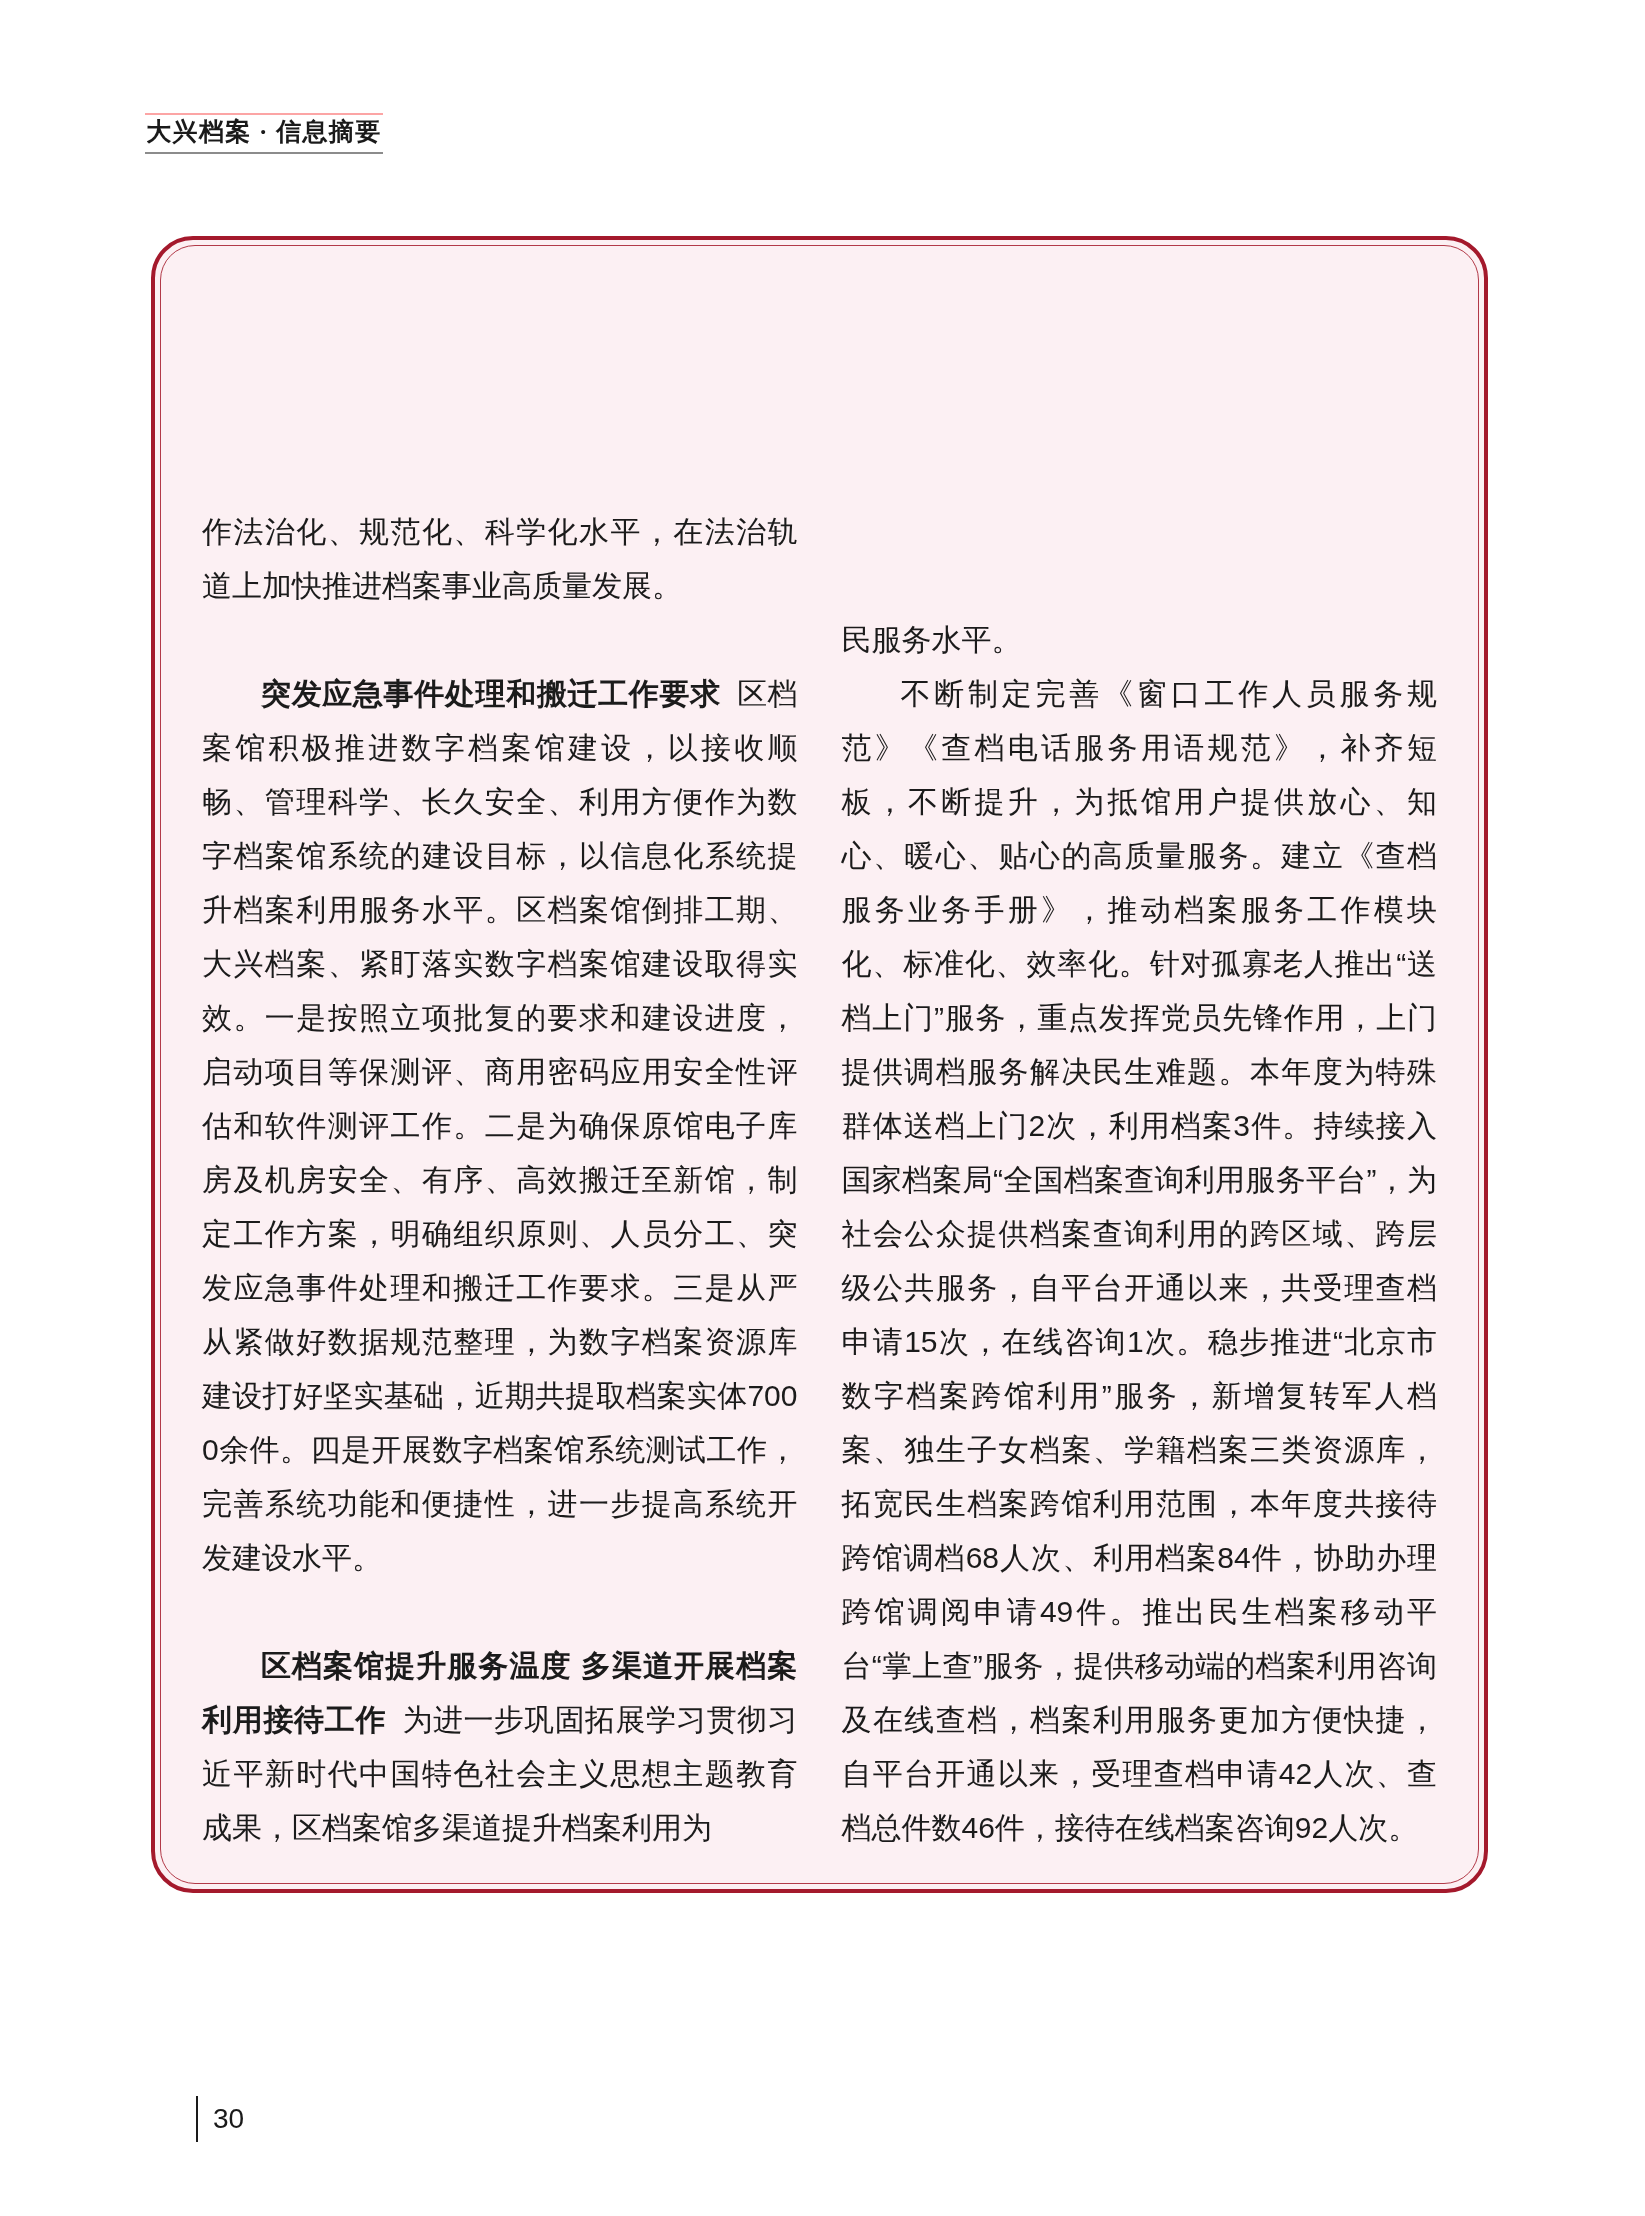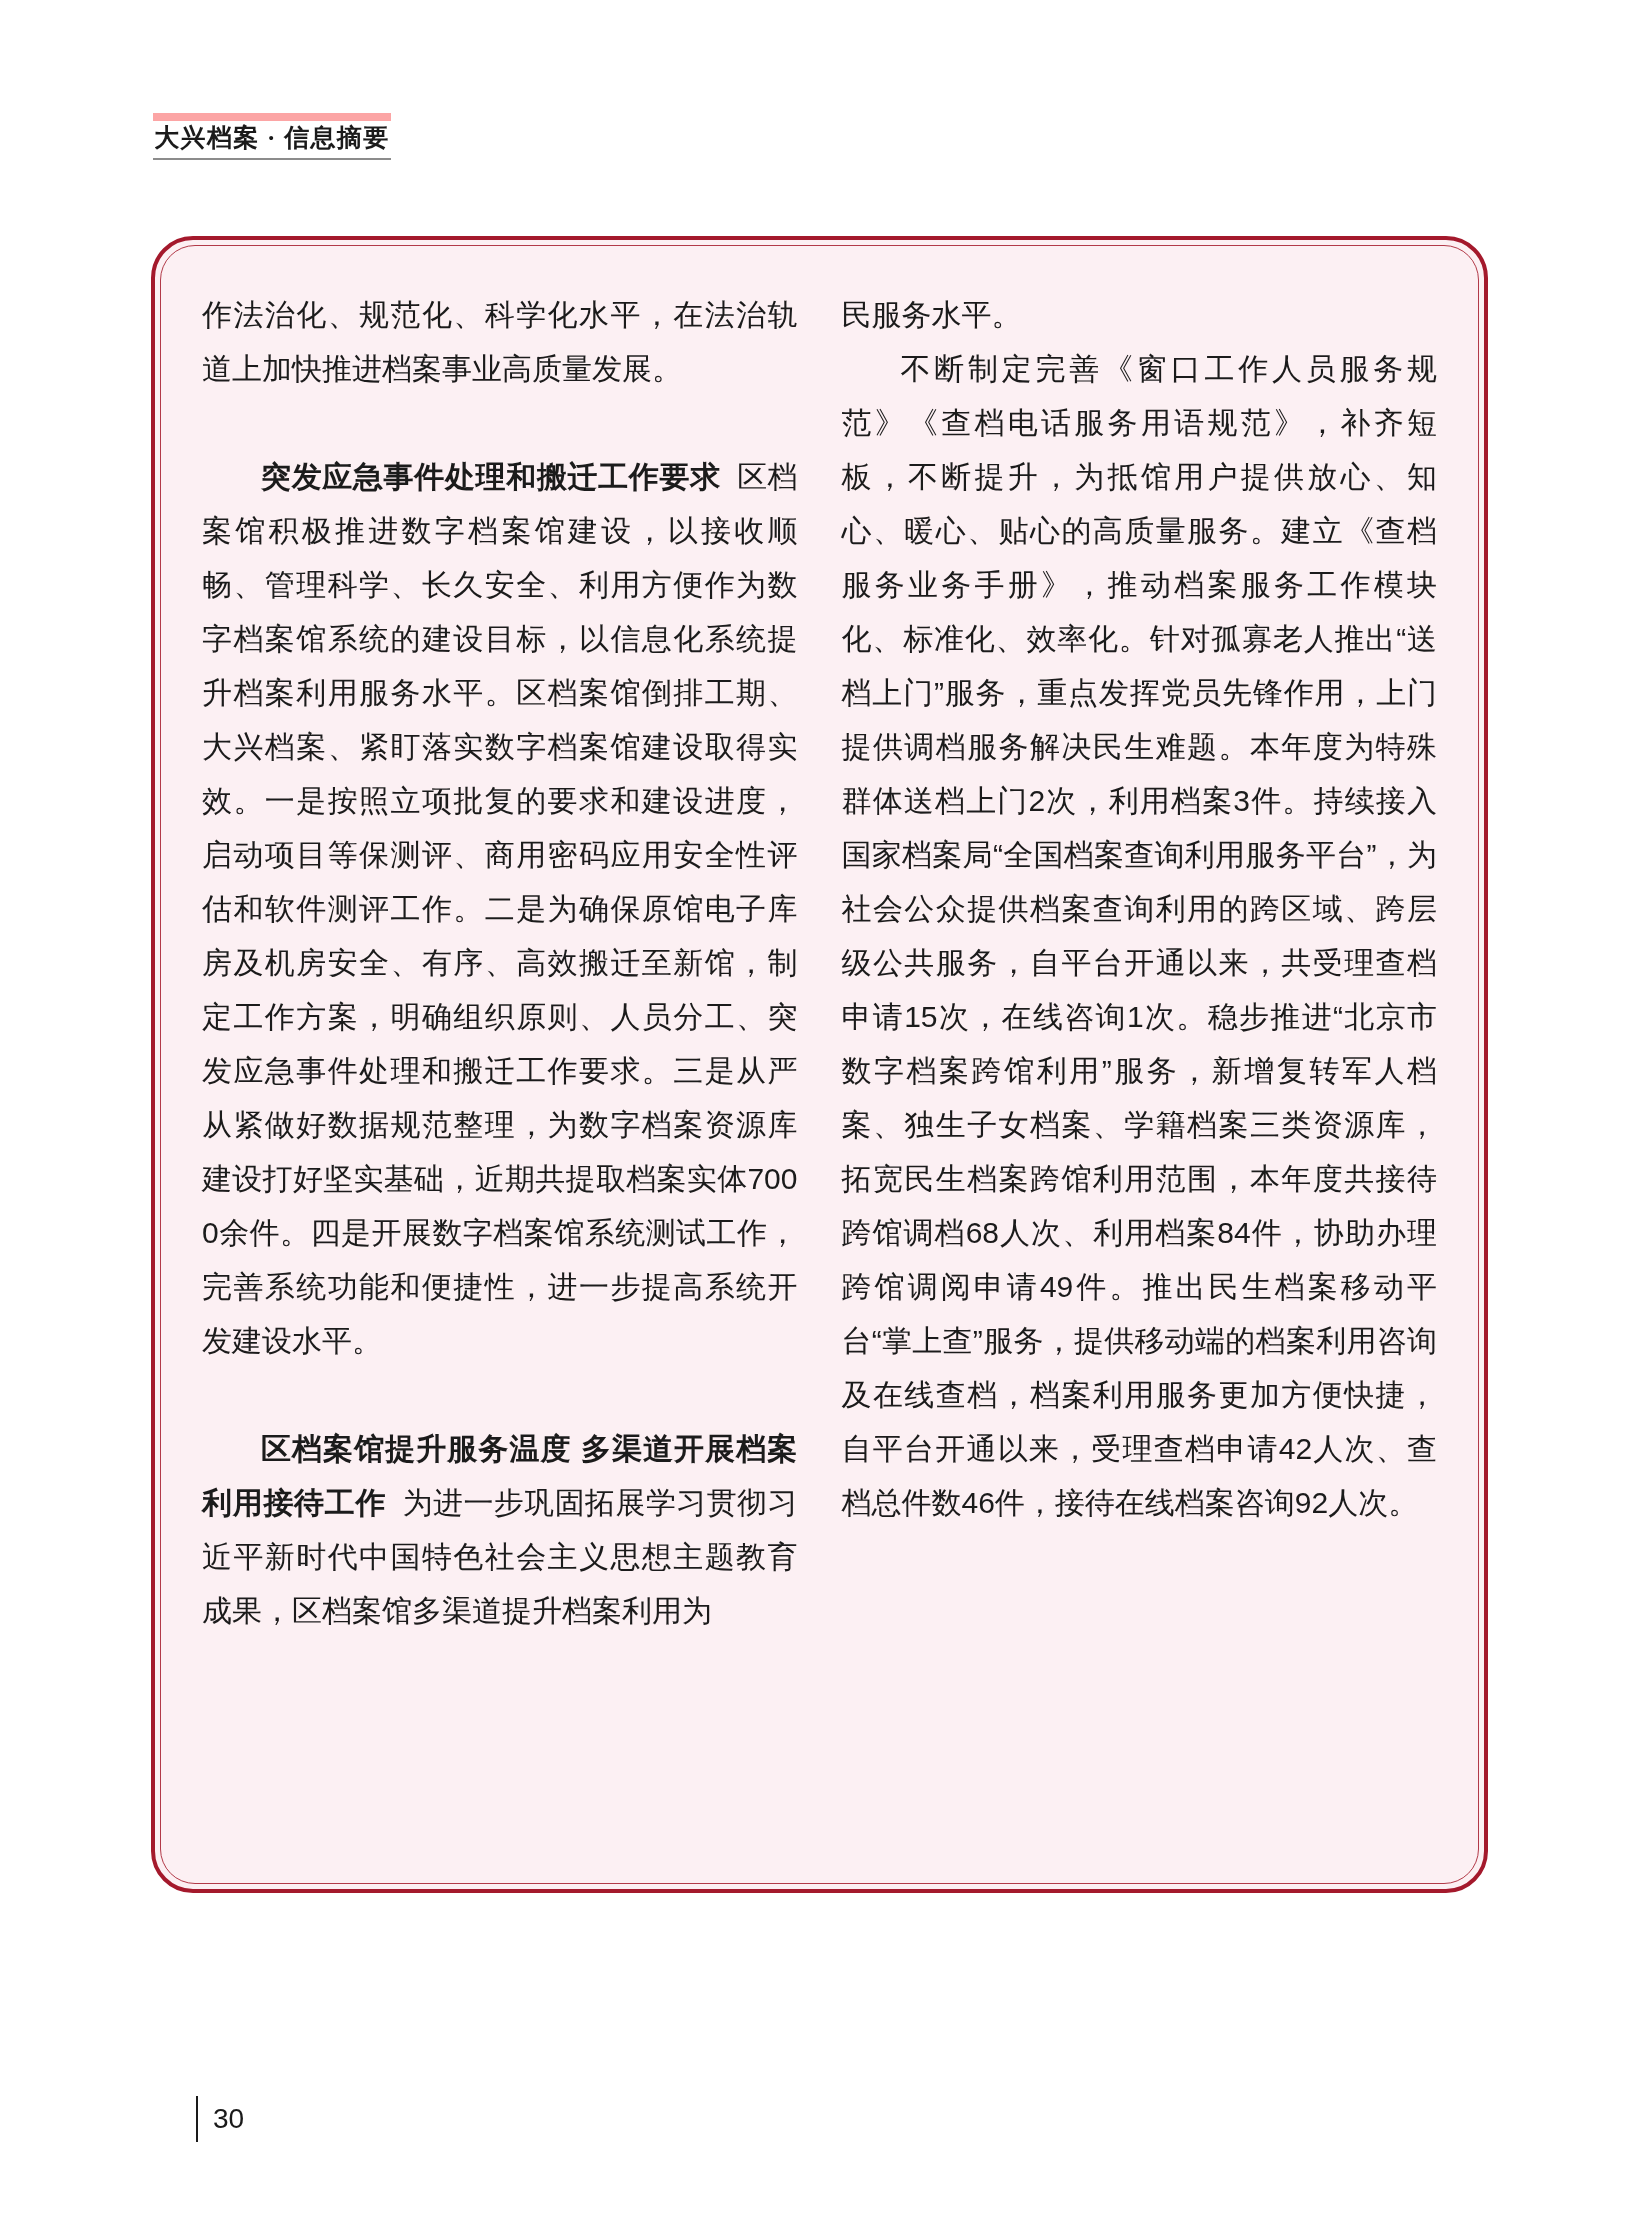--- a/index.html
+++ b/index.html
@@ -11,24 +11,24 @@
     width: 1645px;
     height: 2216px;
     position: relative;
     font-family: "Liberation Sans", "DejaVu Sans", sans-serif;
     overflow: hidden;
   }
 
   
   .page-header {
     position: absolute;
-    left: 153px;
+    left: 145px;
     top: 113px;
     padding: 4px 1.3px 6.7px 1.3px;
-    border-top: 8px solid #fca5a5;
+    border-top: 2px solid #fca5a5;
     border-bottom: 2px solid #8c8c8c;
   }
   .page-header .header-title {
     font-family: "Liberation Serif", "DejaVu Serif", serif;
     font-weight: bold;
     font-size: 25px;
     letter-spacing: 1.3px;
     color: #1a1a1a;
     line-height: 1.05;
     white-space: nowrap;
@@ -59,20 +59,21 @@
 
   
   .columns {
     position: absolute;
     left: 47px;
     top: 48px;
     right: 47px;
     bottom: 34px;
     display: flex;
     gap: 44px;
+    align-items: flex-end;
   }
   .column {
     flex: 1 1 0;
     min-width: 0;
   }
 
   .para {
     font-family: "Liberation Sans", "DejaVu Sans", sans-serif;
     font-size: 30px;
     line-height: 54px;

